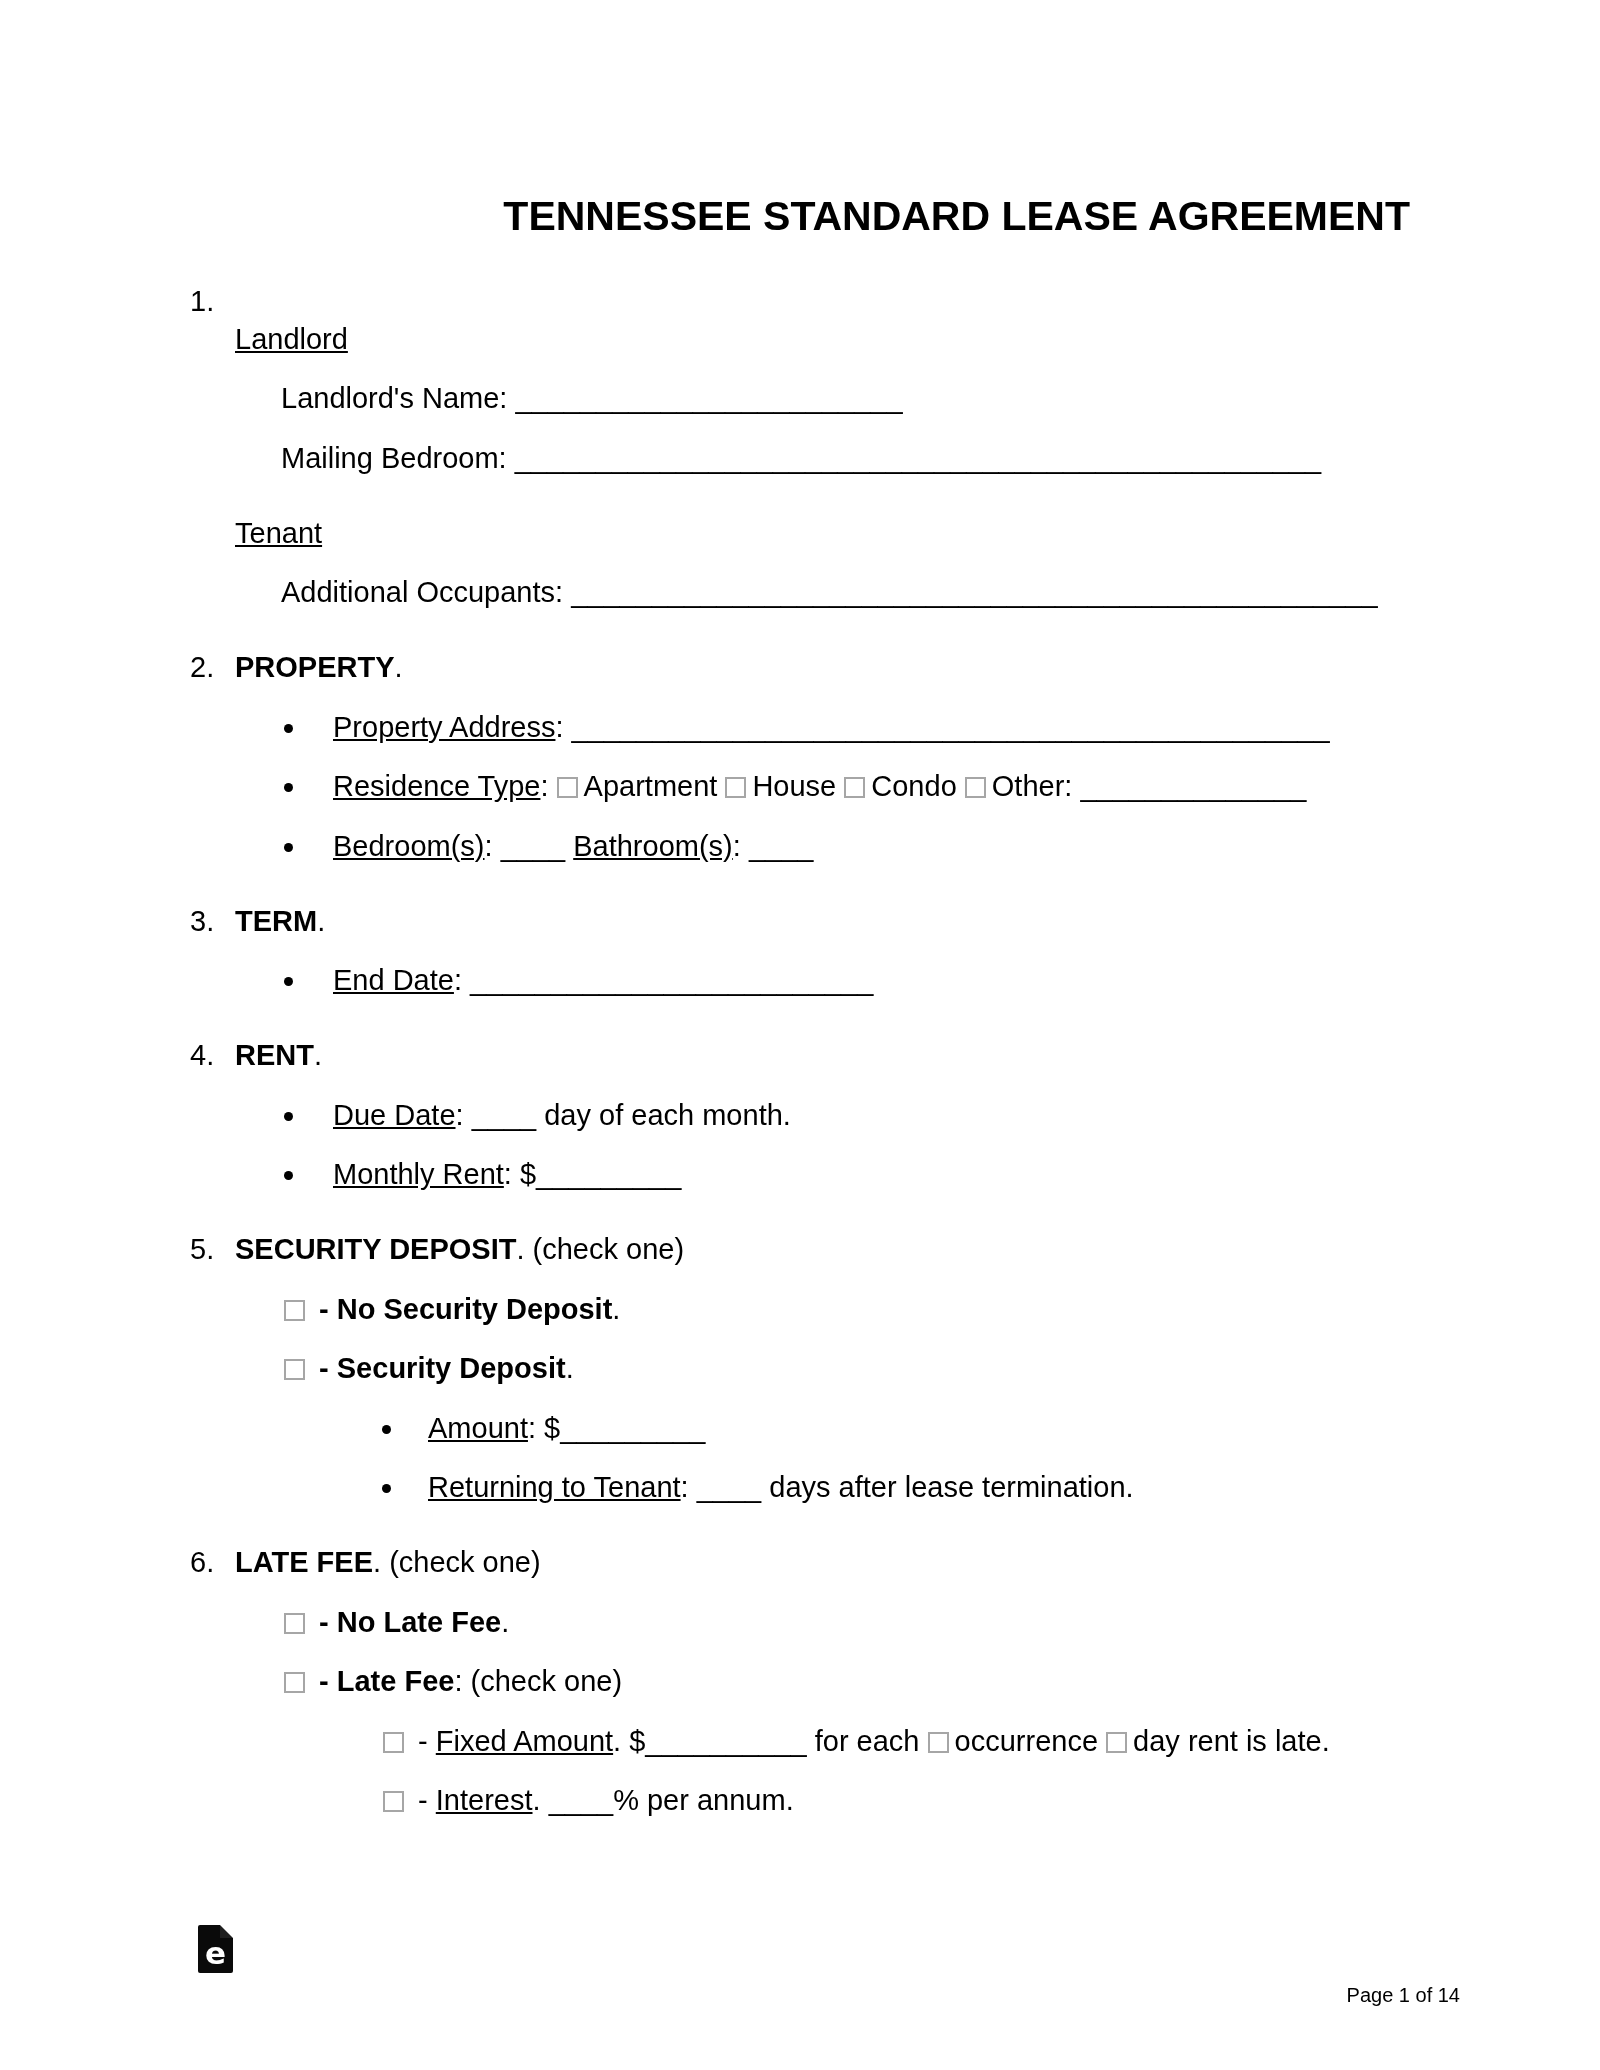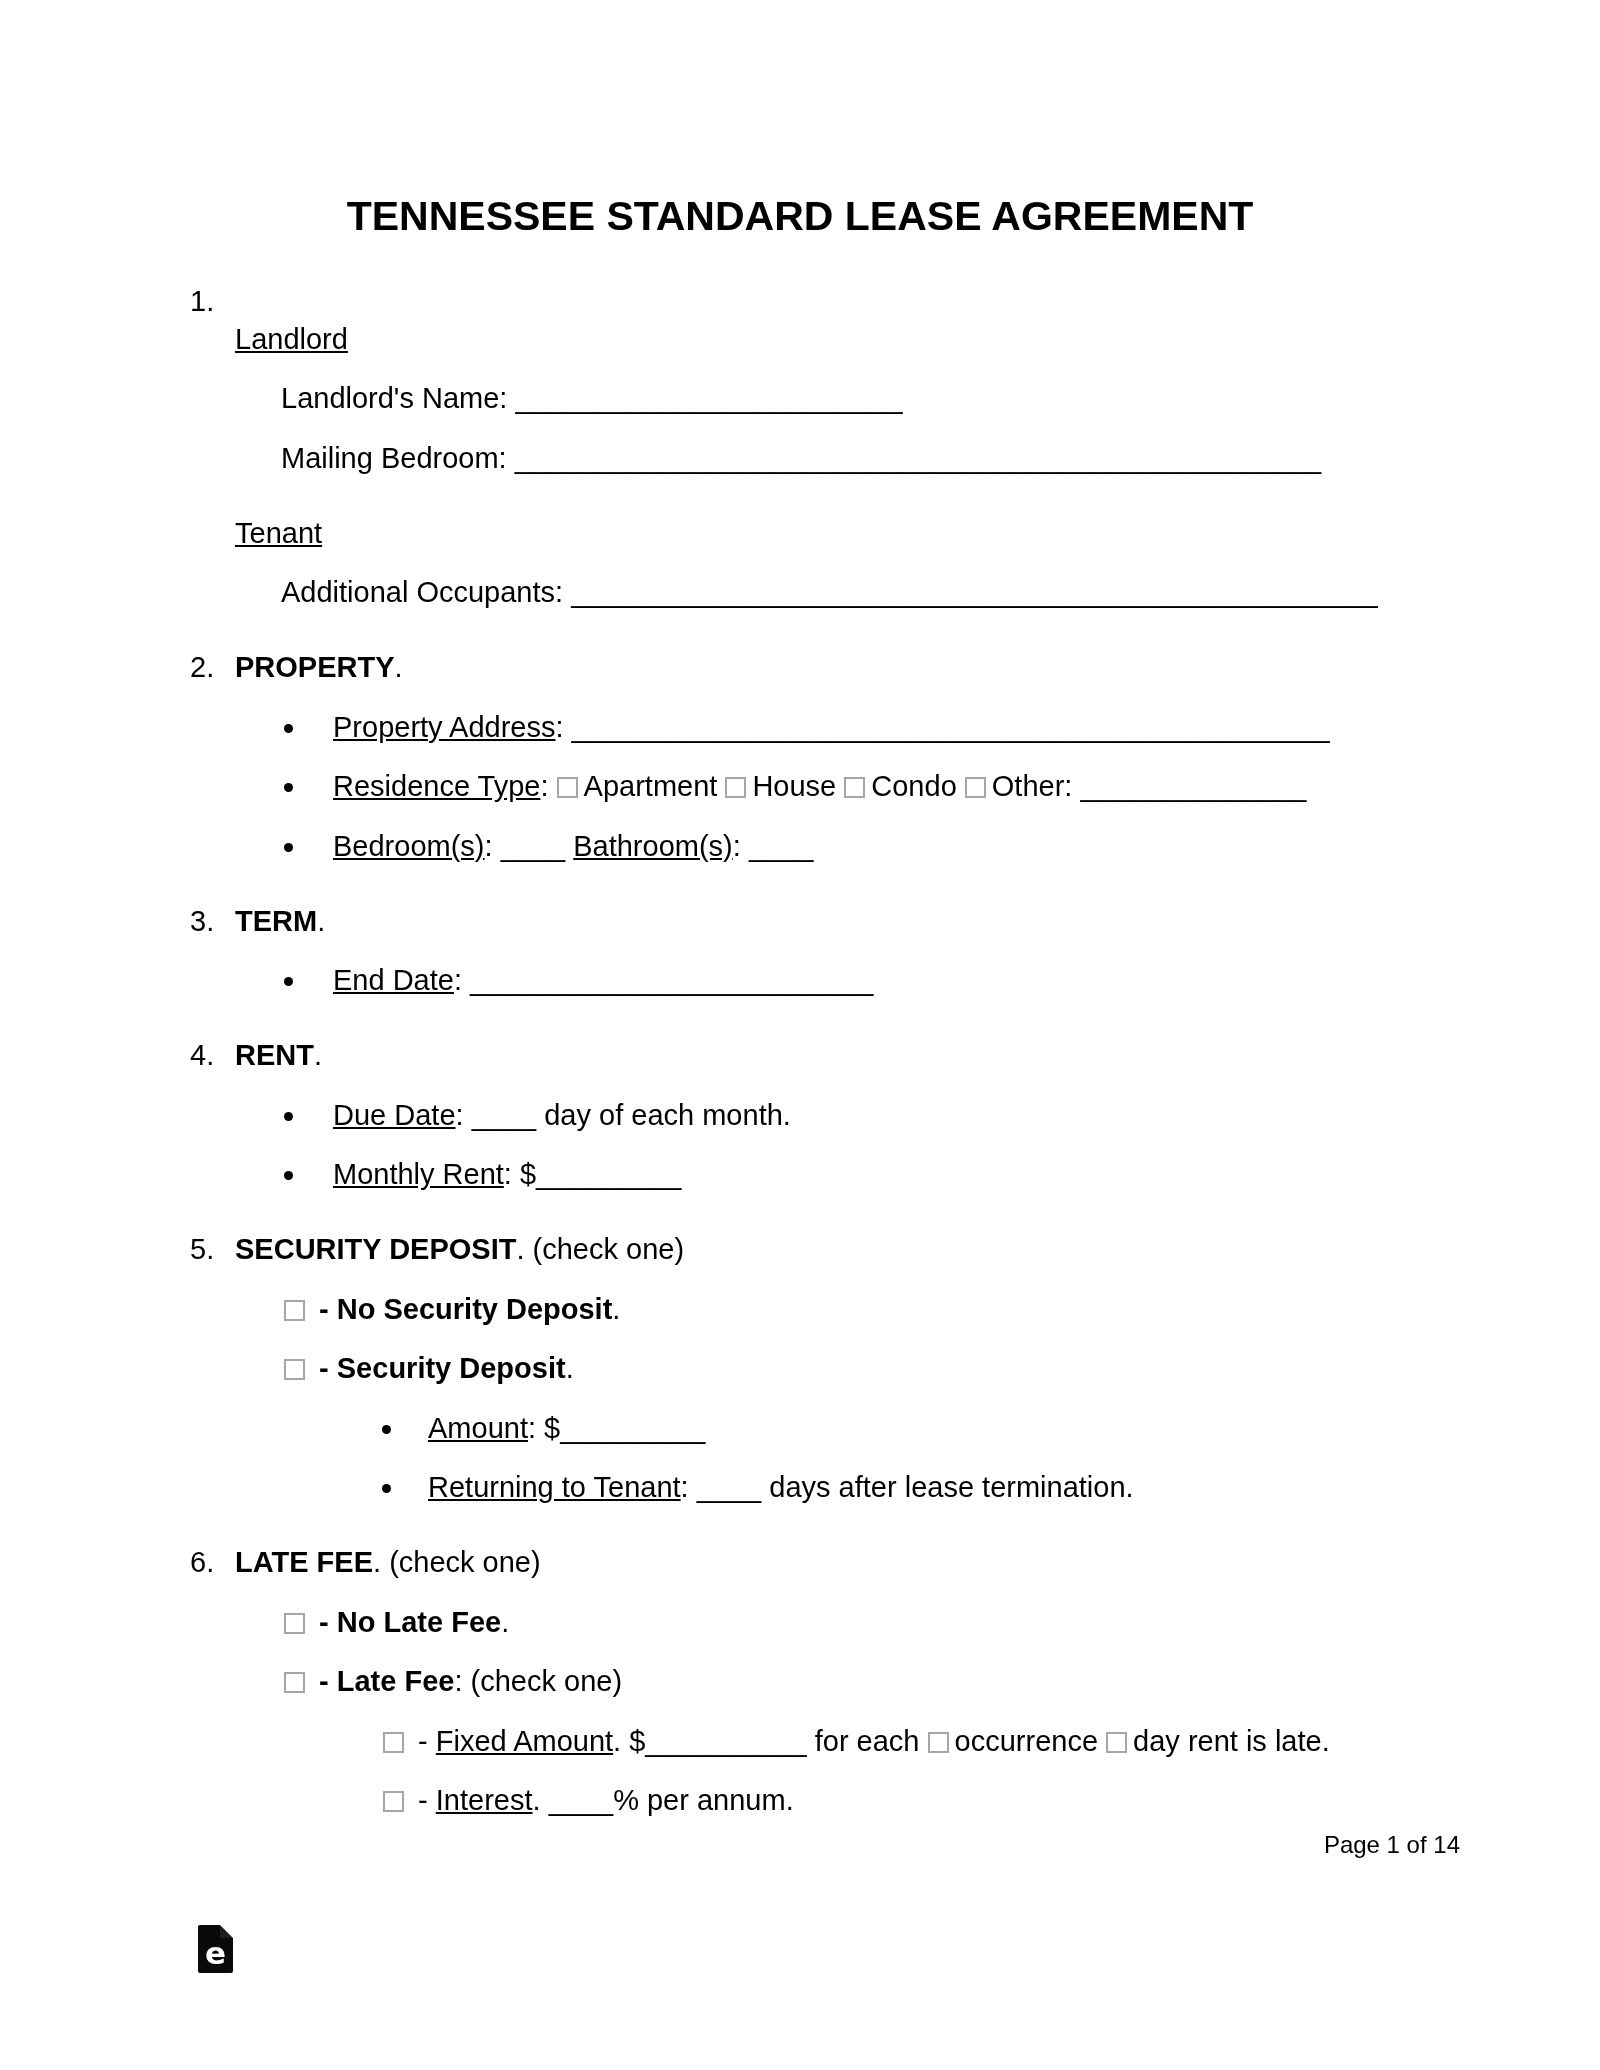--- a/index.html
+++ b/index.html
@@ -2,21 +2,21 @@
 <html style="--checkbox-border: #a6a6a6;"><head>
 <meta charset="utf-8">
 <style>
   html,body { margin:0; padding:0; background:#ffffff; }
   .page {
     position:relative; width:1600px; height:2070px; background:#ffffff;
     color:#000000; font-family:"Liberation Sans", sans-serif;
     font-size:29px; line-height:37.5px; overflow:hidden;
   }
   .content { position:absolute; left:190px; top:195px; width:1220px; }
-  .doc-title { text-align:center; font-weight:bold; font-size:41px; line-height:42px; }
+  .doc-title { text-align:right; font-weight:bold; font-size:41px; line-height:42px; }
   .item { display:flex; margin-top:37.5px; }
   .item.first { margin-top:46px; }
   .num { flex:0 0 45px; }
   .ibody { flex:1 1 auto; min-width:0; }
   .g { margin-top:37.5px; }
   .ind { margin-left:46px; }
   .u { text-decoration:underline; }
   .b { font-weight:bold; }
   .line { }
   .bullet { position:relative; padding-left:98px; }
@@ -38,21 +38,21 @@
   .fold {
     position:absolute; top:0; right:0; width:0; height:0;
     border-style:solid; border-width:0 13px 13px 0;
     border-color:#ffffff #ffffff #1f1f1f #1f1f1f;
   }
   .logo-e {
     position:absolute; left:0; bottom:1px; width:100%; text-align:center;
     color:#ffffff; font-weight:bold; font-size:31px; line-height:37px;
     font-family:"DejaVu Sans", sans-serif;
   }
-  .page-label { position:absolute; right:140px; top:1830px; font-size:24px; line-height:30px; }
+  .page-label { position:absolute; right:140px; top:1980px; font-size:20px; line-height:30px; }
 </style>
 </head>
 <body>
 
 <div class="page">
   <div class="content">
 
     <div class="doc-title">TENNESSEE STANDARD LEASE AGREEMENT</div>
 
     <div class="item first">

